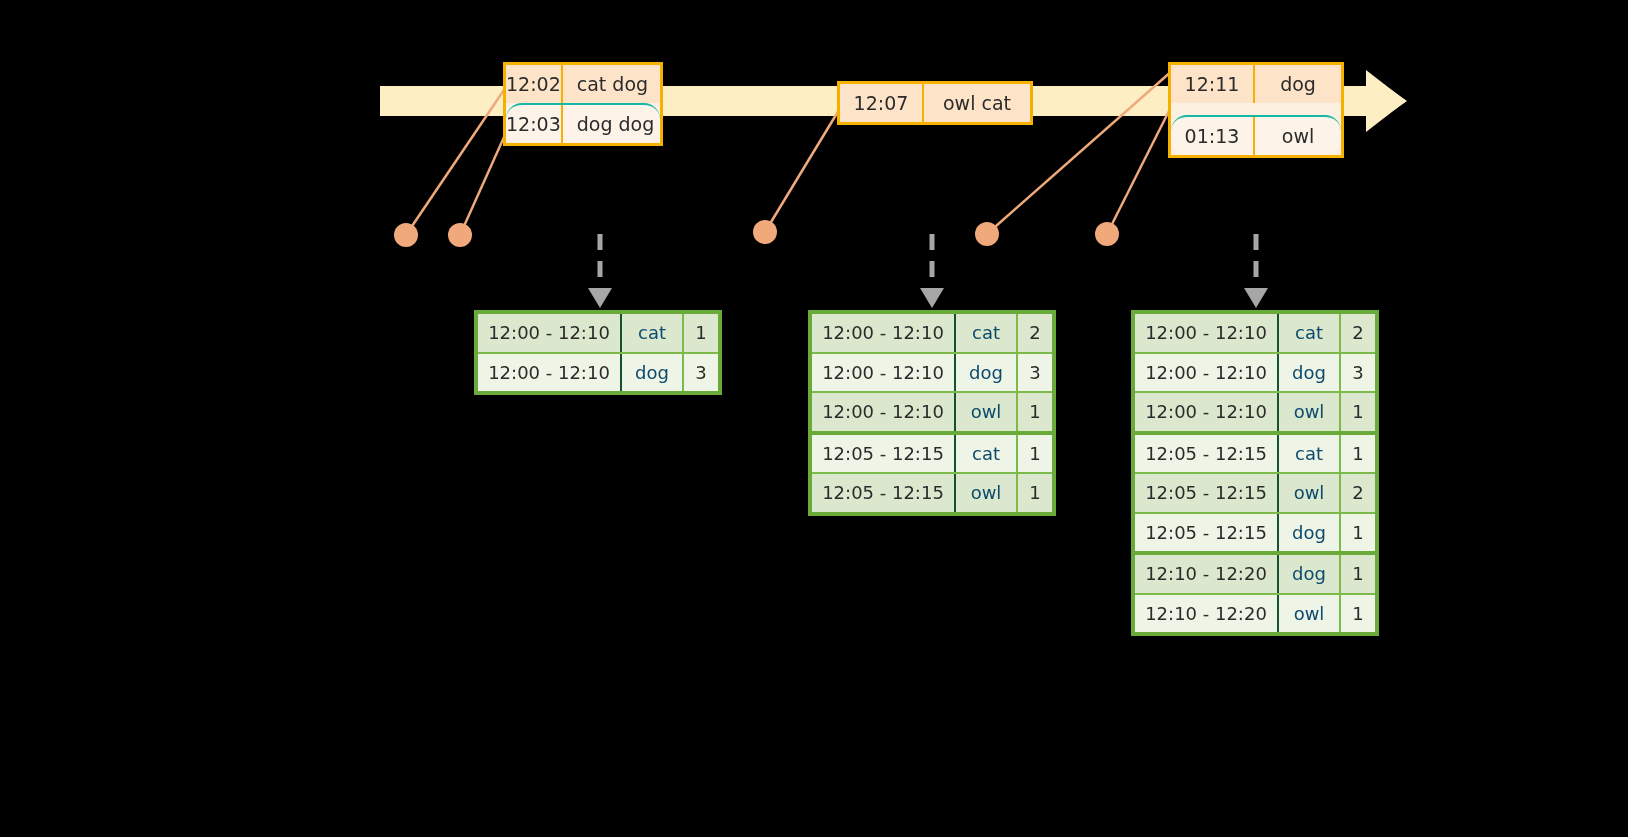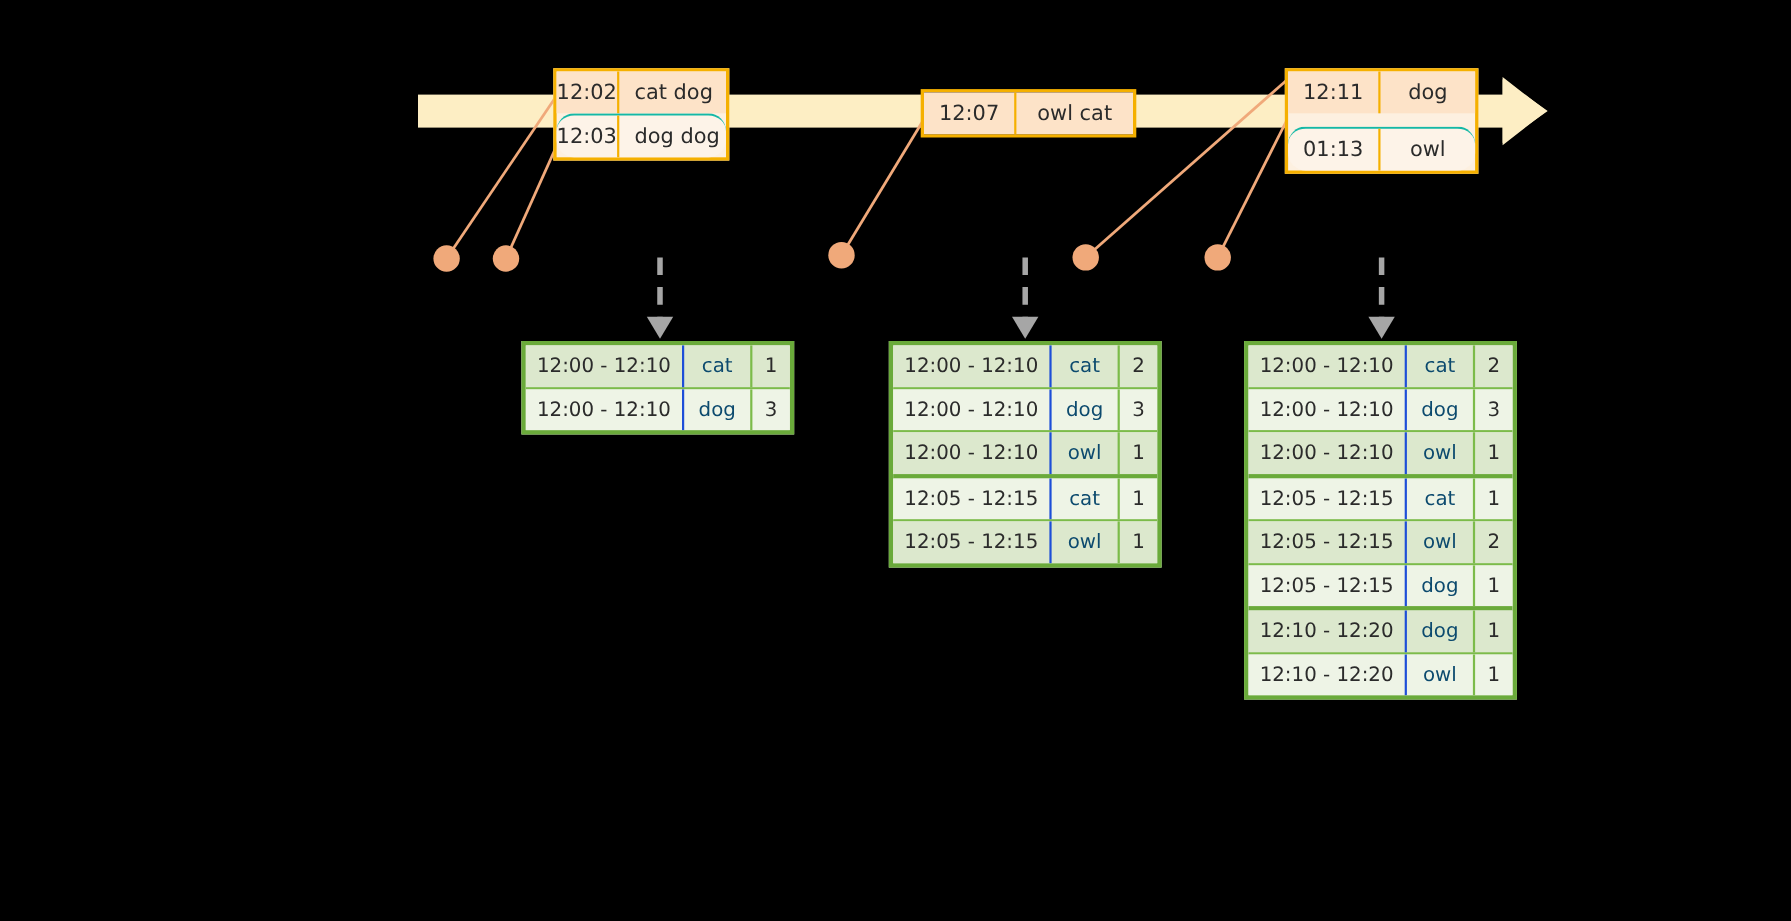--- a/index.html
+++ b/index.html
@@ -95,21 +95,21 @@
   .result-row:last-child { border-bottom: none; }
   .result-row.shade-a { background: #dce8cd; }
   .result-row.shade-b { background: #eef4e6; }
   .result-row.group-end { border-bottom: 4px solid #6aaa3a; }
   .cell-window {
     display: flex;
     align-items: center;
     justify-content: center;
     font-size: 18px;
     color: #2b2b2b;
-    border-right: 2px solid #1d4ed8;
+    border-right: 2px solid #14532d;
     box-sizing: border-box;
     white-space: nowrap;
   }
   .cell-word {
     display: flex;
     align-items: center;
     justify-content: center;
     font-size: 18px;
     color: #0c4a6e;
     border-right: 2px solid #7cbb4a;

